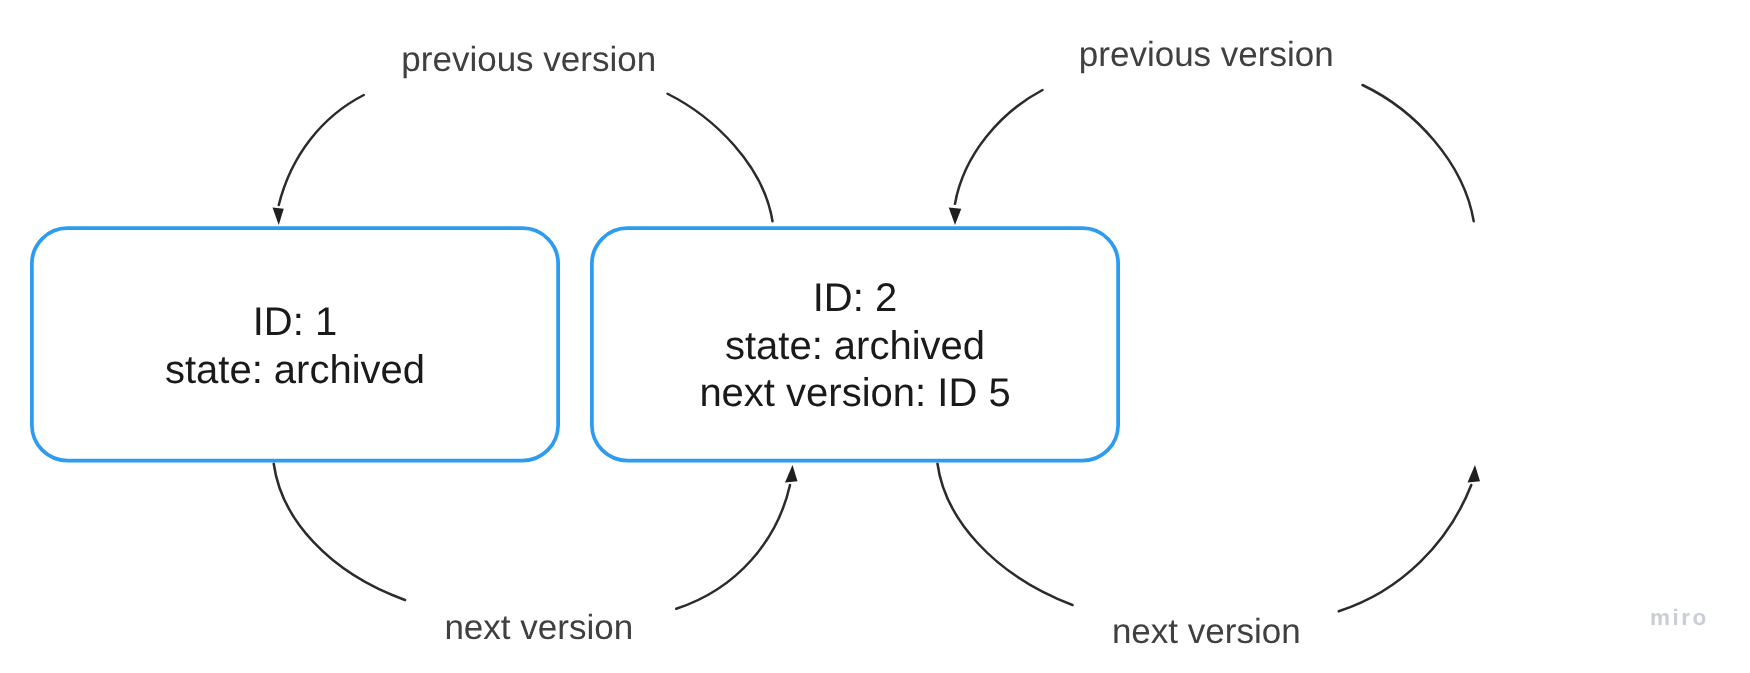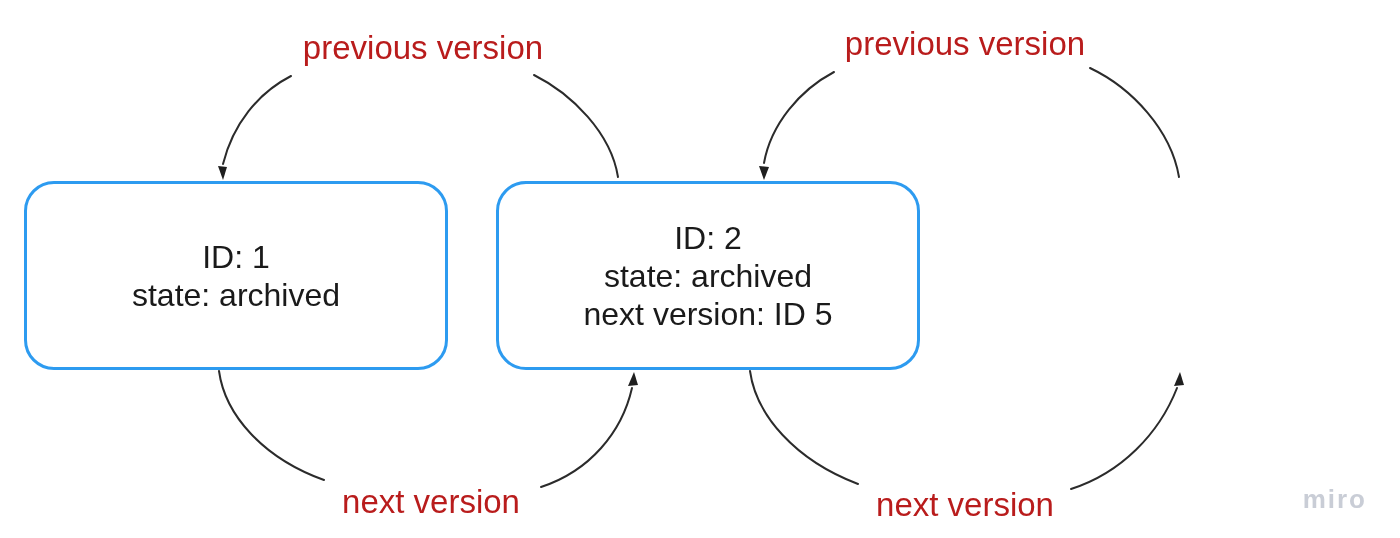--- a/index.html
+++ b/index.html
@@ -48,30 +48,30 @@
   }
   .node-line {
     font-size: 32px;
     line-height: 38px;
     color: #1a1a1a;
     white-space: nowrap;
   }
   .edge-label {
     position: absolute;
     transform: translateX(-50%);
-    font-size: 33px;
+    font-size: 28px;
     line-height: 40px;
-    color: #b91c1c;
+    color: #404040;
     white-space: nowrap;
   }
   .watermark {
     position: absolute;
     right: 33px;
     top: 484px;
-    font-size: 26px;
+    font-size: 18px;
     font-weight: 600;
     letter-spacing: 2px;
     color: #c9cdd6;
   }
 </style>
 </head>
 <body>
 
 <div class="canvas">
 
@@ -100,21 +100,21 @@
       <path class="edge-path" d="M 1071 489 C 1121 473, 1159 434, 1177 388"></path>
       <polygon class="edge-head" points="1180,372 1174,386 1184,385"></polygon>
     </g>
   </svg>
 
   <div class="node" style="left:24px;">
     <div class="node-line">ID: 1</div>
     <div class="node-line">state: archived</div>
   </div>
 
-  <div class="node" style="left:496px;justify-content:center;">
+  <div class="node" style="left:472px;justify-content:center;">
     <div class="node-line">ID: 2</div>
     <div class="node-line">state: archived</div>
     <div class="node-line">next version: ID 5</div>
   </div>
 
 
   <div class="edge-label" style="left:423px; top:28px;">previous version</div>
   <div class="edge-label" style="left:965px; top:24px;">previous version</div>
   <div class="edge-label" style="left:431px; top:482px;">next version</div>
   <div class="edge-label" style="left:965px; top:485px;">next version</div>

